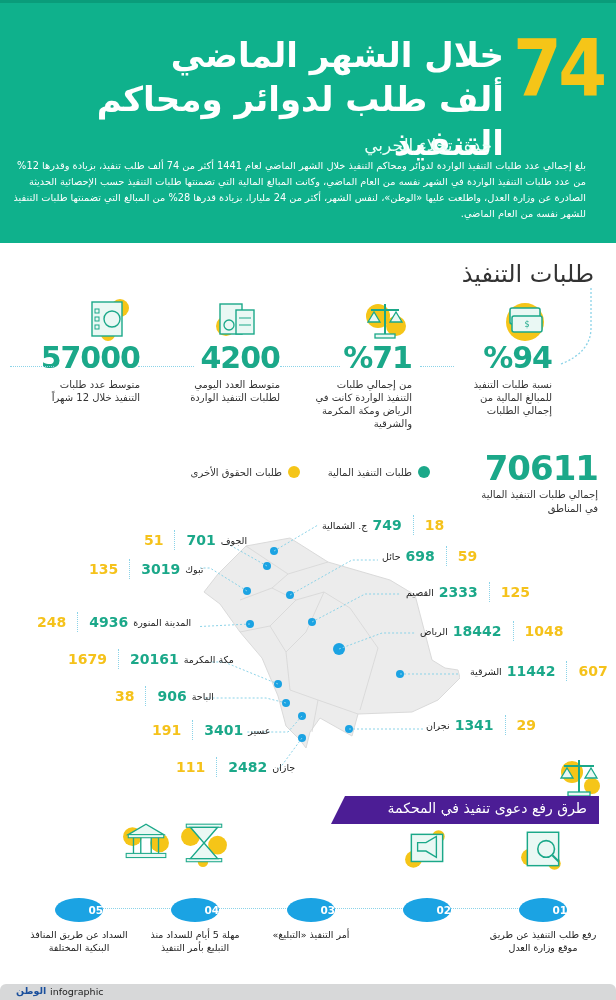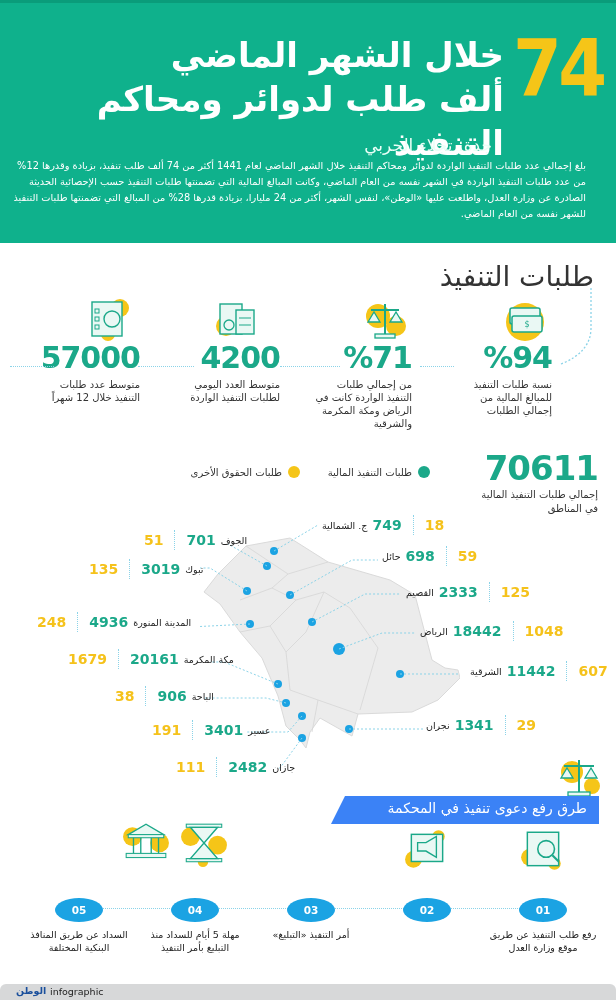--- a/index.html
+++ b/index.html
@@ -5,40 +5,40 @@
   * { box-sizing: border-box; margin: 0; padding: 0; }
   body { width: 616px; height: 1000px; background: #ffffff; font-family: "DejaVu Sans", sans-serif; overflow: hidden; position: relative; }
   .green { color: #1ba889; }
   .yellow { color: #f5c21b; }
   .header { position: absolute; left: 0; top: 0; width: 616px; height: 243px; background: #0fb18c; border-top: 3px solid #0a9c7a; }
   .big-num { position: absolute; right: 12px; top: 26px; font-size: 78px; font-weight: bold; color: #f5c518; font-family: "DejaVu Sans", sans-serif; letter-spacing: -4px; line-height: 1; transform: scaleX(0.9); transform-origin: right; }
   .title { position: absolute; right: 112px; top: 30px; width: 500px; text-align: right; direction: rtl; color: #fff; font-weight: bold; font-size: 34px; line-height: 44px; }
   .byline { position: absolute; right: 124px; top: 132px; direction: rtl; color: #e9fff7; font-size: 17px; }
   .intro { position: absolute; right: 30px; top: 155px; width: 580px; direction: rtl; text-align: right; color: #fff; font-size: 9.8px; line-height: 16px; }
 
-  .section-title { position: absolute; right: 22px; top: 260px; font-size: 28px; color: #333; direction: rtl; }
+  .section-title { position: absolute; right: 22px; top: 260px; font-size: 24px; color: #333; direction: rtl; }
   .stat { position: absolute; text-align: right; direction: rtl; }
   .stat .icon { width: 46px; height: 46px; position: absolute; }
   .stat .num { font-weight: bold; font-size: 30px; font-family: "DejaVu Sans", sans-serif; color: #1ba889; letter-spacing: -1px; direction: ltr; }
   .stat .desc { font-size: 10px; color: #333; line-height: 13px; }
   .dots { position: absolute; height: 0; border-top: 1.5px dotted #8bd3e8; }
 
   .totals .num { font-weight: bold; font-size: 34px; letter-spacing: -1px; font-family: "DejaVu Sans", sans-serif; }
   .totals .desc { font-size: 10px; color: #333; line-height: 14px; direction: rtl; text-align: right; }
   .legend { position: absolute; top: 466px; direction: rtl; font-size: 10px; color: #333; display: flex; align-items: center; gap: 6px; }
   .legend .dot { width: 12px; height: 12px; border-radius: 50%; display: inline-block; }
 
   .region { position: absolute; display: flex; align-items: center; gap: 5px; height: 20px; direction: ltr; }
   .region .a { color: #1ba889; font-size: 14px; font-weight: bold; font-family: "DejaVu Sans", sans-serif; }
   .region .b { color: #f5c21b; font-size: 14px; font-weight: bold; font-family: "DejaVu Sans", sans-serif; }
   .region .n { font-size: 9.5px; color: #222; direction: rtl; }
   .region .sep { width: 0; height: 20px; border-left: 1.5px dotted #8bd3e8; margin: 0 6px; }
 
   .step { position: absolute; top: 898px; width: 110px; text-align: center; }
-  .step .circle { width: 48px; height: 24px; border-radius: 50%; background: #1ba3e3; color: #fff; font-size: 10.5px; font-weight: bold; line-height: 24px; margin: 0 auto; font-family: "DejaVu Sans", sans-serif; }
+  .step .circle { width: 48px; height: 24px; border-radius: 50%; background: #1ba3e3; color: #fff; font-size: 10.5px; font-weight: bold; line-height: 24px; margin: 0 auto; font-family: "DejaVu Sans", sans-serif; text-align: right; }
   .step .desc { font-size: 9.5px; color: #222; line-height: 13px; direction: rtl; margin-top: 6px; }
   .step .icon { width: 48px; height: 48px; margin: 0 auto; position: absolute; left: 31px; top: -72px; }
 
   .footer { position: absolute; left: 0; top: 984px; width: 616px; height: 16px; background: #d7d8d9; border-radius: 6px 6px 0 0; }
   .footer .logo { position: absolute; left: 16px; top: 1px; font-size: 9.5px; font-weight: bold; color: #1a4f9c; direction: rtl; }
   .footer .info { position: absolute; left: 50px; top: 2px; font-size: 9.5px; color: #222; }
 </style>
 </head>
 <body>
 
@@ -256,21 +256,21 @@
 
 <svg style="position:absolute;left:556px;top:754px" width="46" height="46" viewBox="0 0 46 46">
   <circle cx="16" cy="18" r="11" fill="#f5c518"></circle>
   <circle cx="36" cy="32" r="8" fill="#f5c518"></circle>
   <line x1="23" y1="6" x2="23" y2="38" stroke="#1ba889" stroke-width="2"></line>
   <line x1="8" y1="12" x2="38" y2="12" stroke="#1ba889" stroke-width="2"></line>
   <path d="M5 24 L11 14 L17 24 Z" fill="#eaf8f4" stroke="#1ba889" stroke-width="1.3"></path>
   <path d="M29 24 L35 14 L41 24 Z" fill="#eaf8f4" stroke="#1ba889" stroke-width="1.3"></path>
   <rect x="12" y="38" width="22" height="4" fill="#eaf8f4" stroke="#1ba889" stroke-width="1.3"></rect>
 </svg>
-<div style="position:absolute;left:331px;top:796px;width:268px;height:28px;background:#3b82f6;clip-path:polygon(14px 0,100% 0,100% 100%,0 100%)">
+<div style="position:absolute;left:331px;top:796px;width:268px;height:28px;background:#4c1d95;clip-path:polygon(14px 0,100% 0,100% 100%,0 100%)">
   <div style="position:absolute;right:12px;top:4px;color:#fff;font-size:14px;direction:rtl">طرق رفع دعوى تنفيذ في المحكمة</div>
 </div>
 
 <div class="dots" style="left:80px;top:908px;width:90px"></div>
 <div class="dots" style="left:198px;top:908px;width:90px"></div>
 <div class="dots" style="left:330px;top:908px;width:80px"></div>
 <div class="dots" style="left:446px;top:908px;width:80px"></div>
 
 <div class="step" style="left:488px">
   <svg class="icon" viewBox="0 0 46 46">

